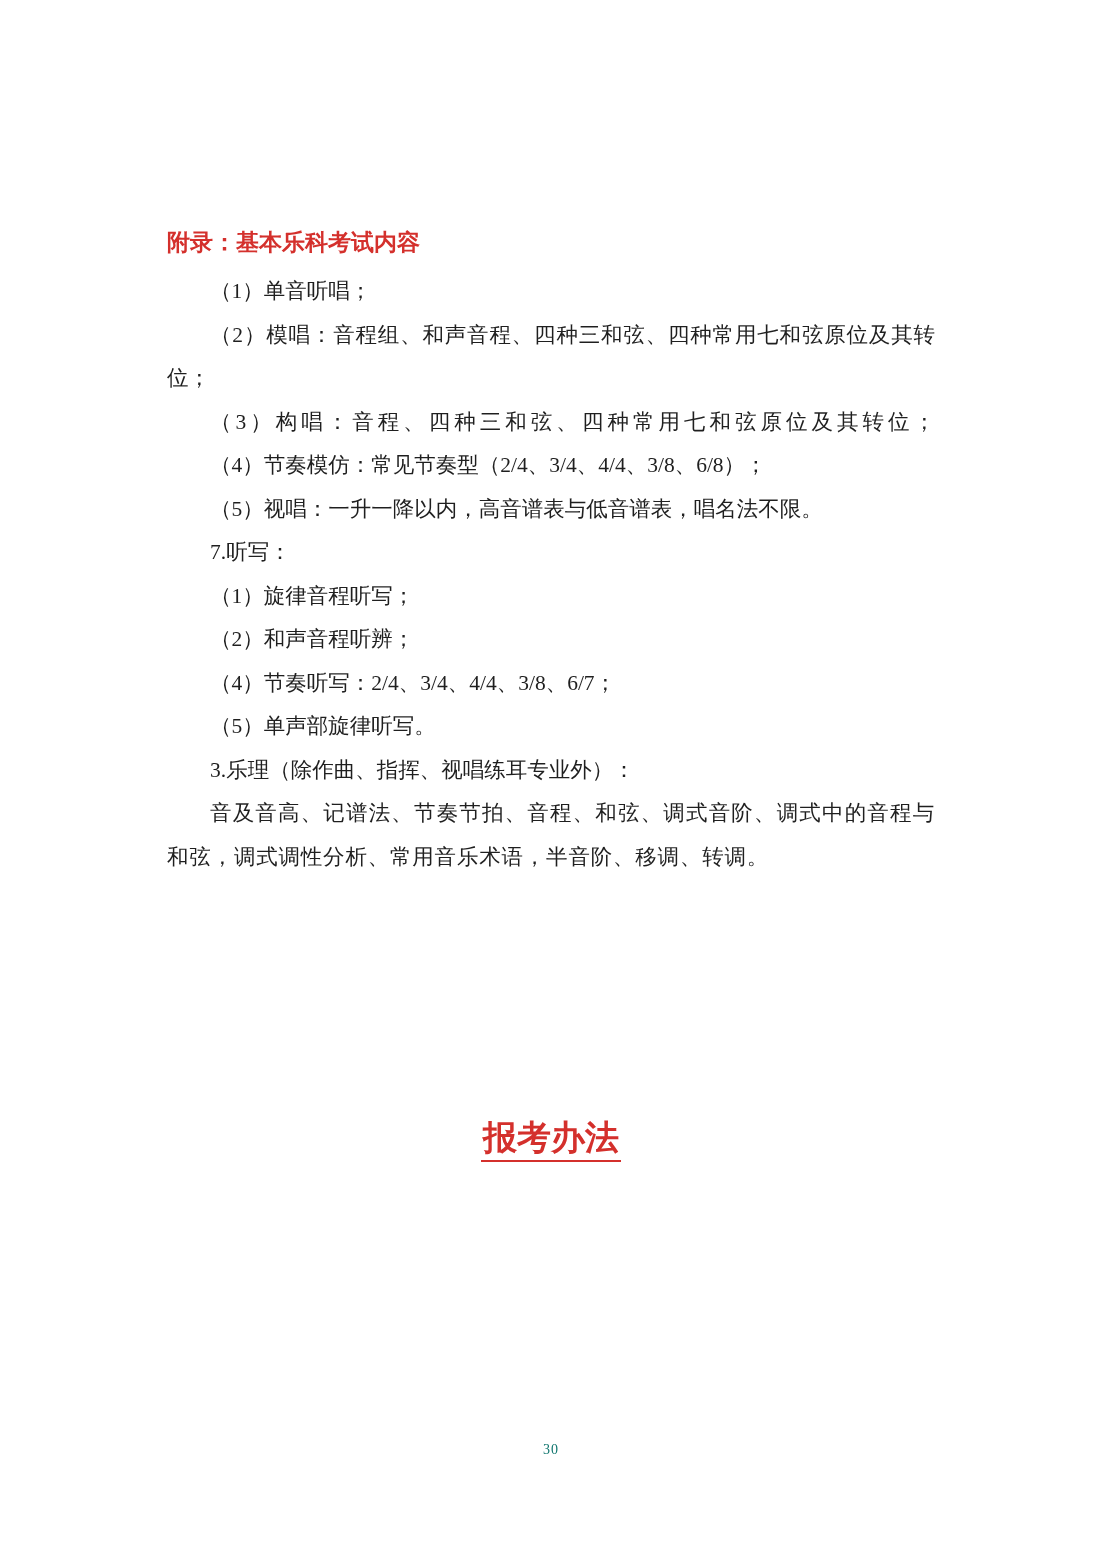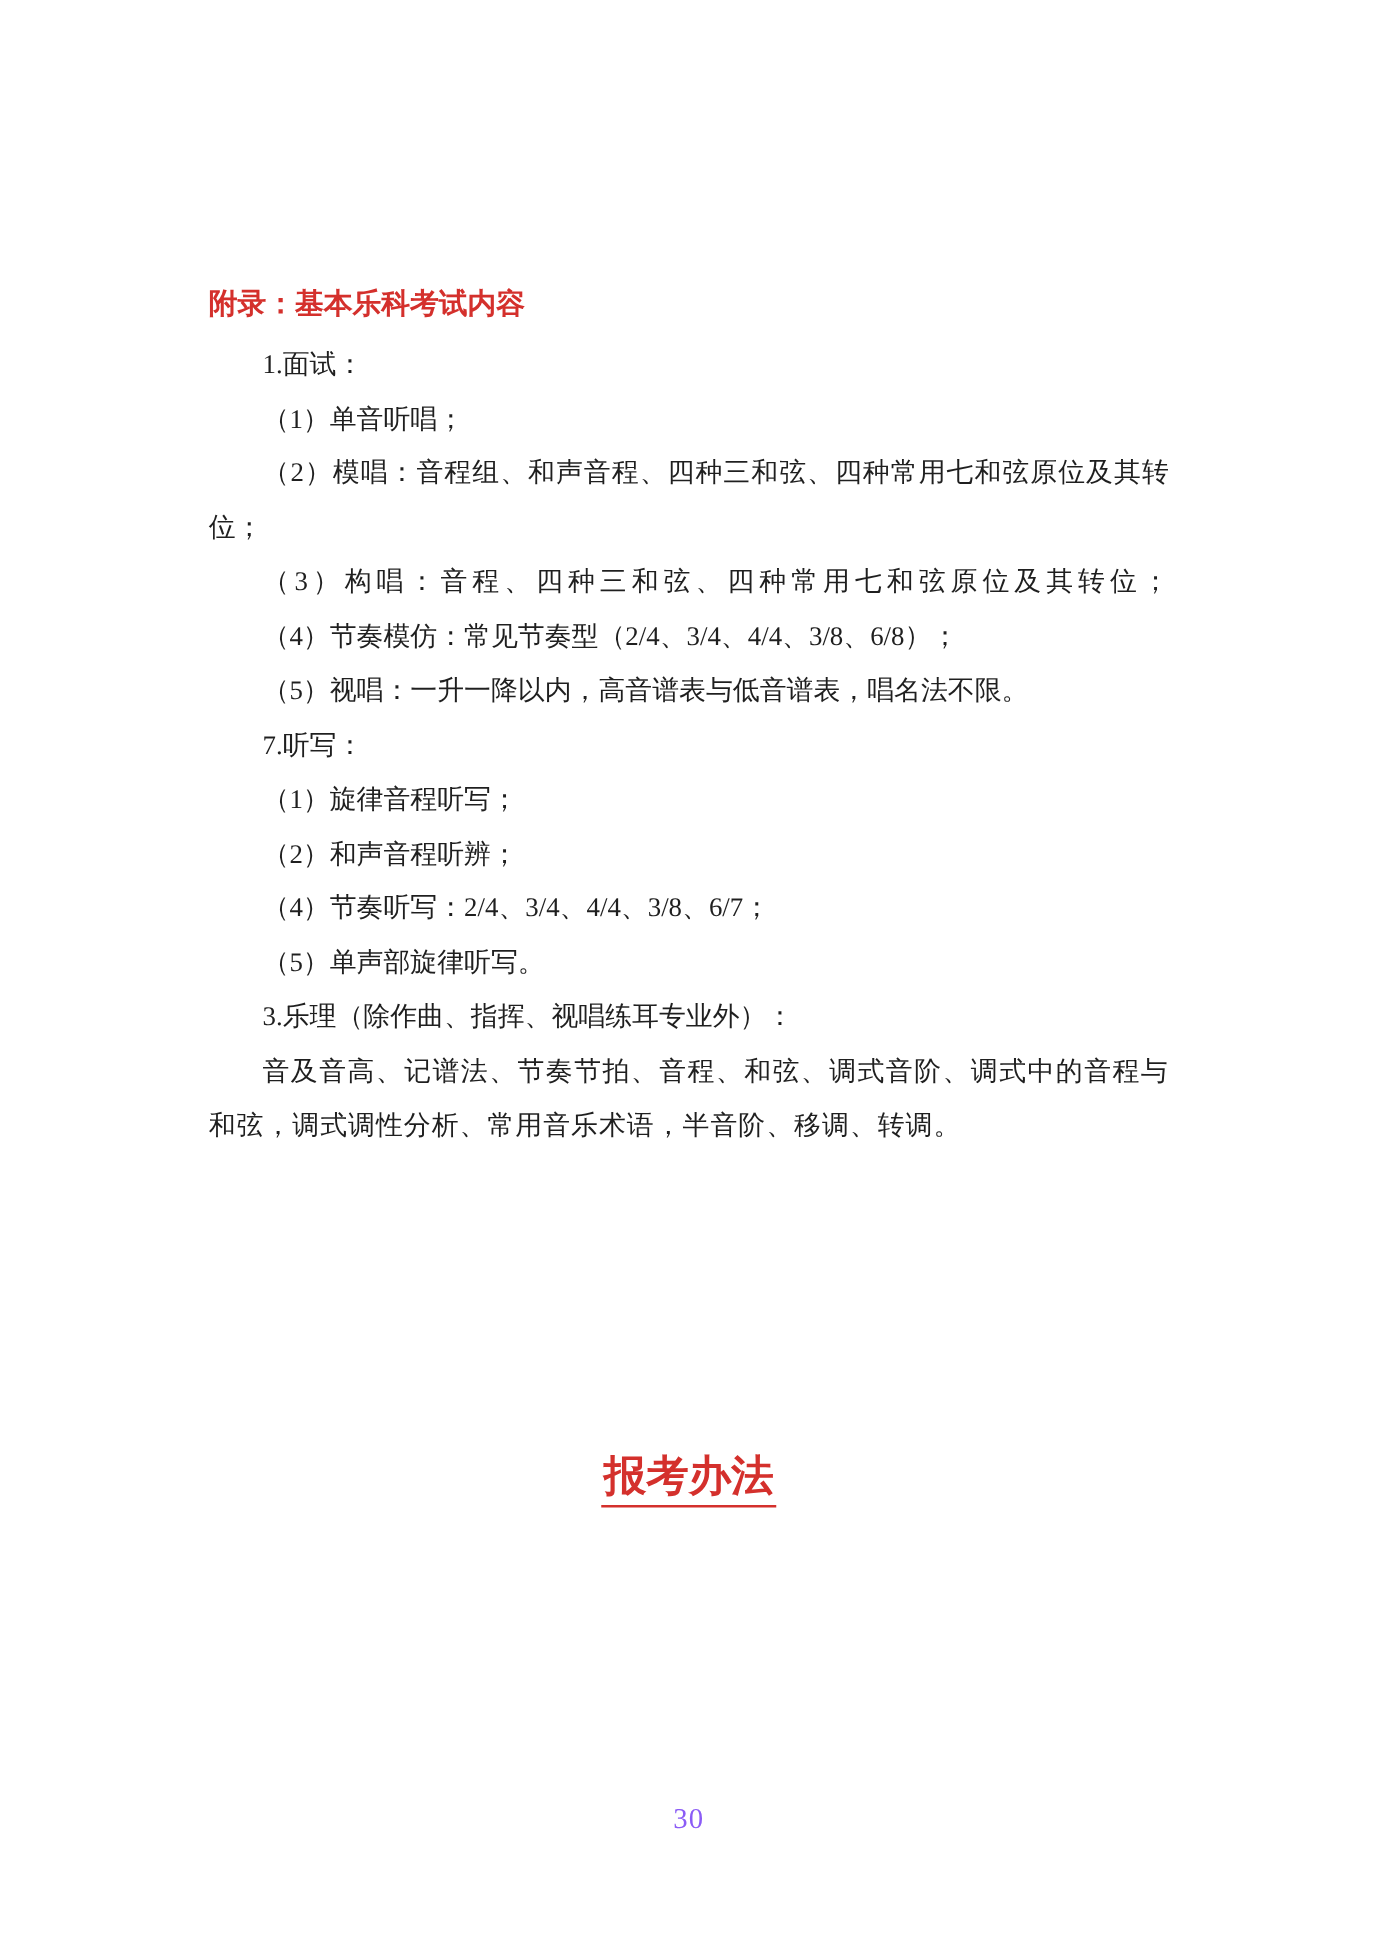--- a/index.html
+++ b/index.html
@@ -71,35 +71,34 @@
     text-align-last:justify;
     text-indent:2em;
     word-break:break-all;
   }
   .page-number{
     position:absolute;
     top:1442px;
     left:0;
     width:100%;
     text-align:center;
-    font-size:23px;
-    color:#8b5cf6;
+    font-size:14px;
+    color:#0f766e;
     letter-spacing:1px;
   }
 </style>
 </head>
 <body>
 
 <div class="page">
 
   <div class="content">
 
     <h2 class="apx-title">附录：基本乐科考试内容</h2>
 
-    <p class="line">1.面试：</p>
     <p class="line">（1）单音听唱；</p>
     <p class="line">（2）模唱：音程组、和声音程、四种三和弦、四种常用七和弦原位及其转位；</p>
     <p class="line full">（3）构唱：音程、四种三和弦、四种常用七和弦原位及其转位；</p>
     <p class="line">（4）节奏模仿：常见节奏型（2/4、3/4、4/4、3/8、6/8）；</p>
     <p class="line">（5）视唱：一升一降以内，高音谱表与低音谱表，唱名法不限。</p>
     <p class="line">7.听写：</p>
     <p class="line">（1）旋律音程听写；</p>
     <p class="line">（2）和声音程听辨；</p>
     <p class="line">（4）节奏听写：2/4、3/4、4/4、3/8、6/7；</p>
     <p class="line">（5）单声部旋律听写。</p>

